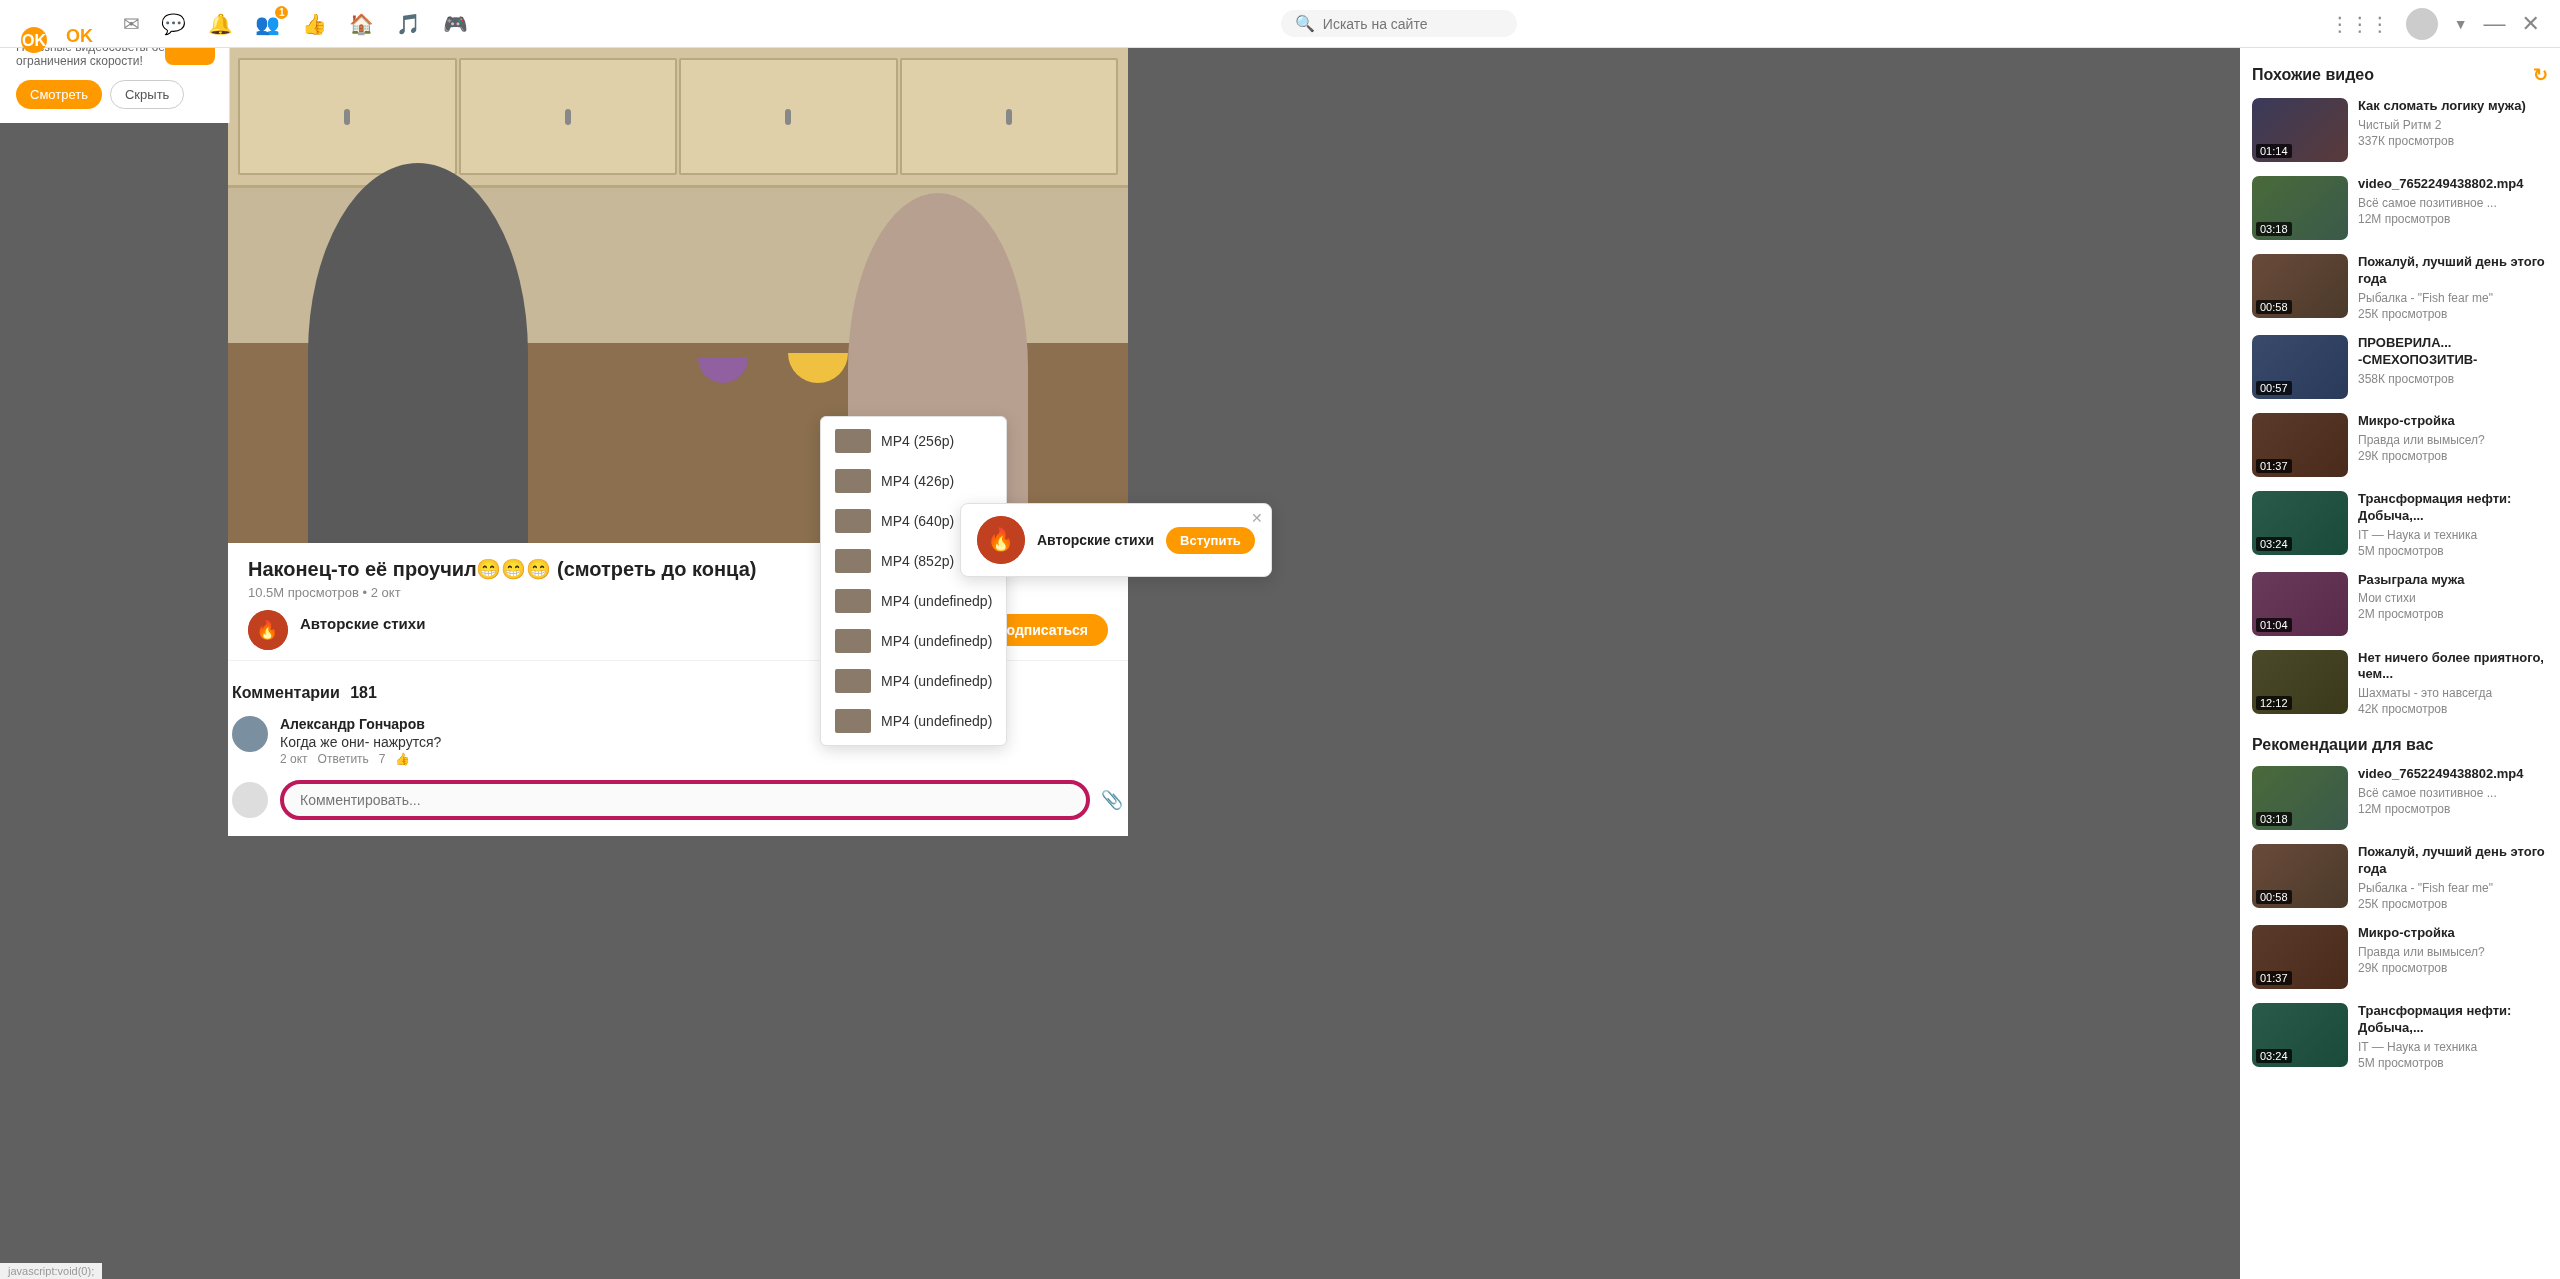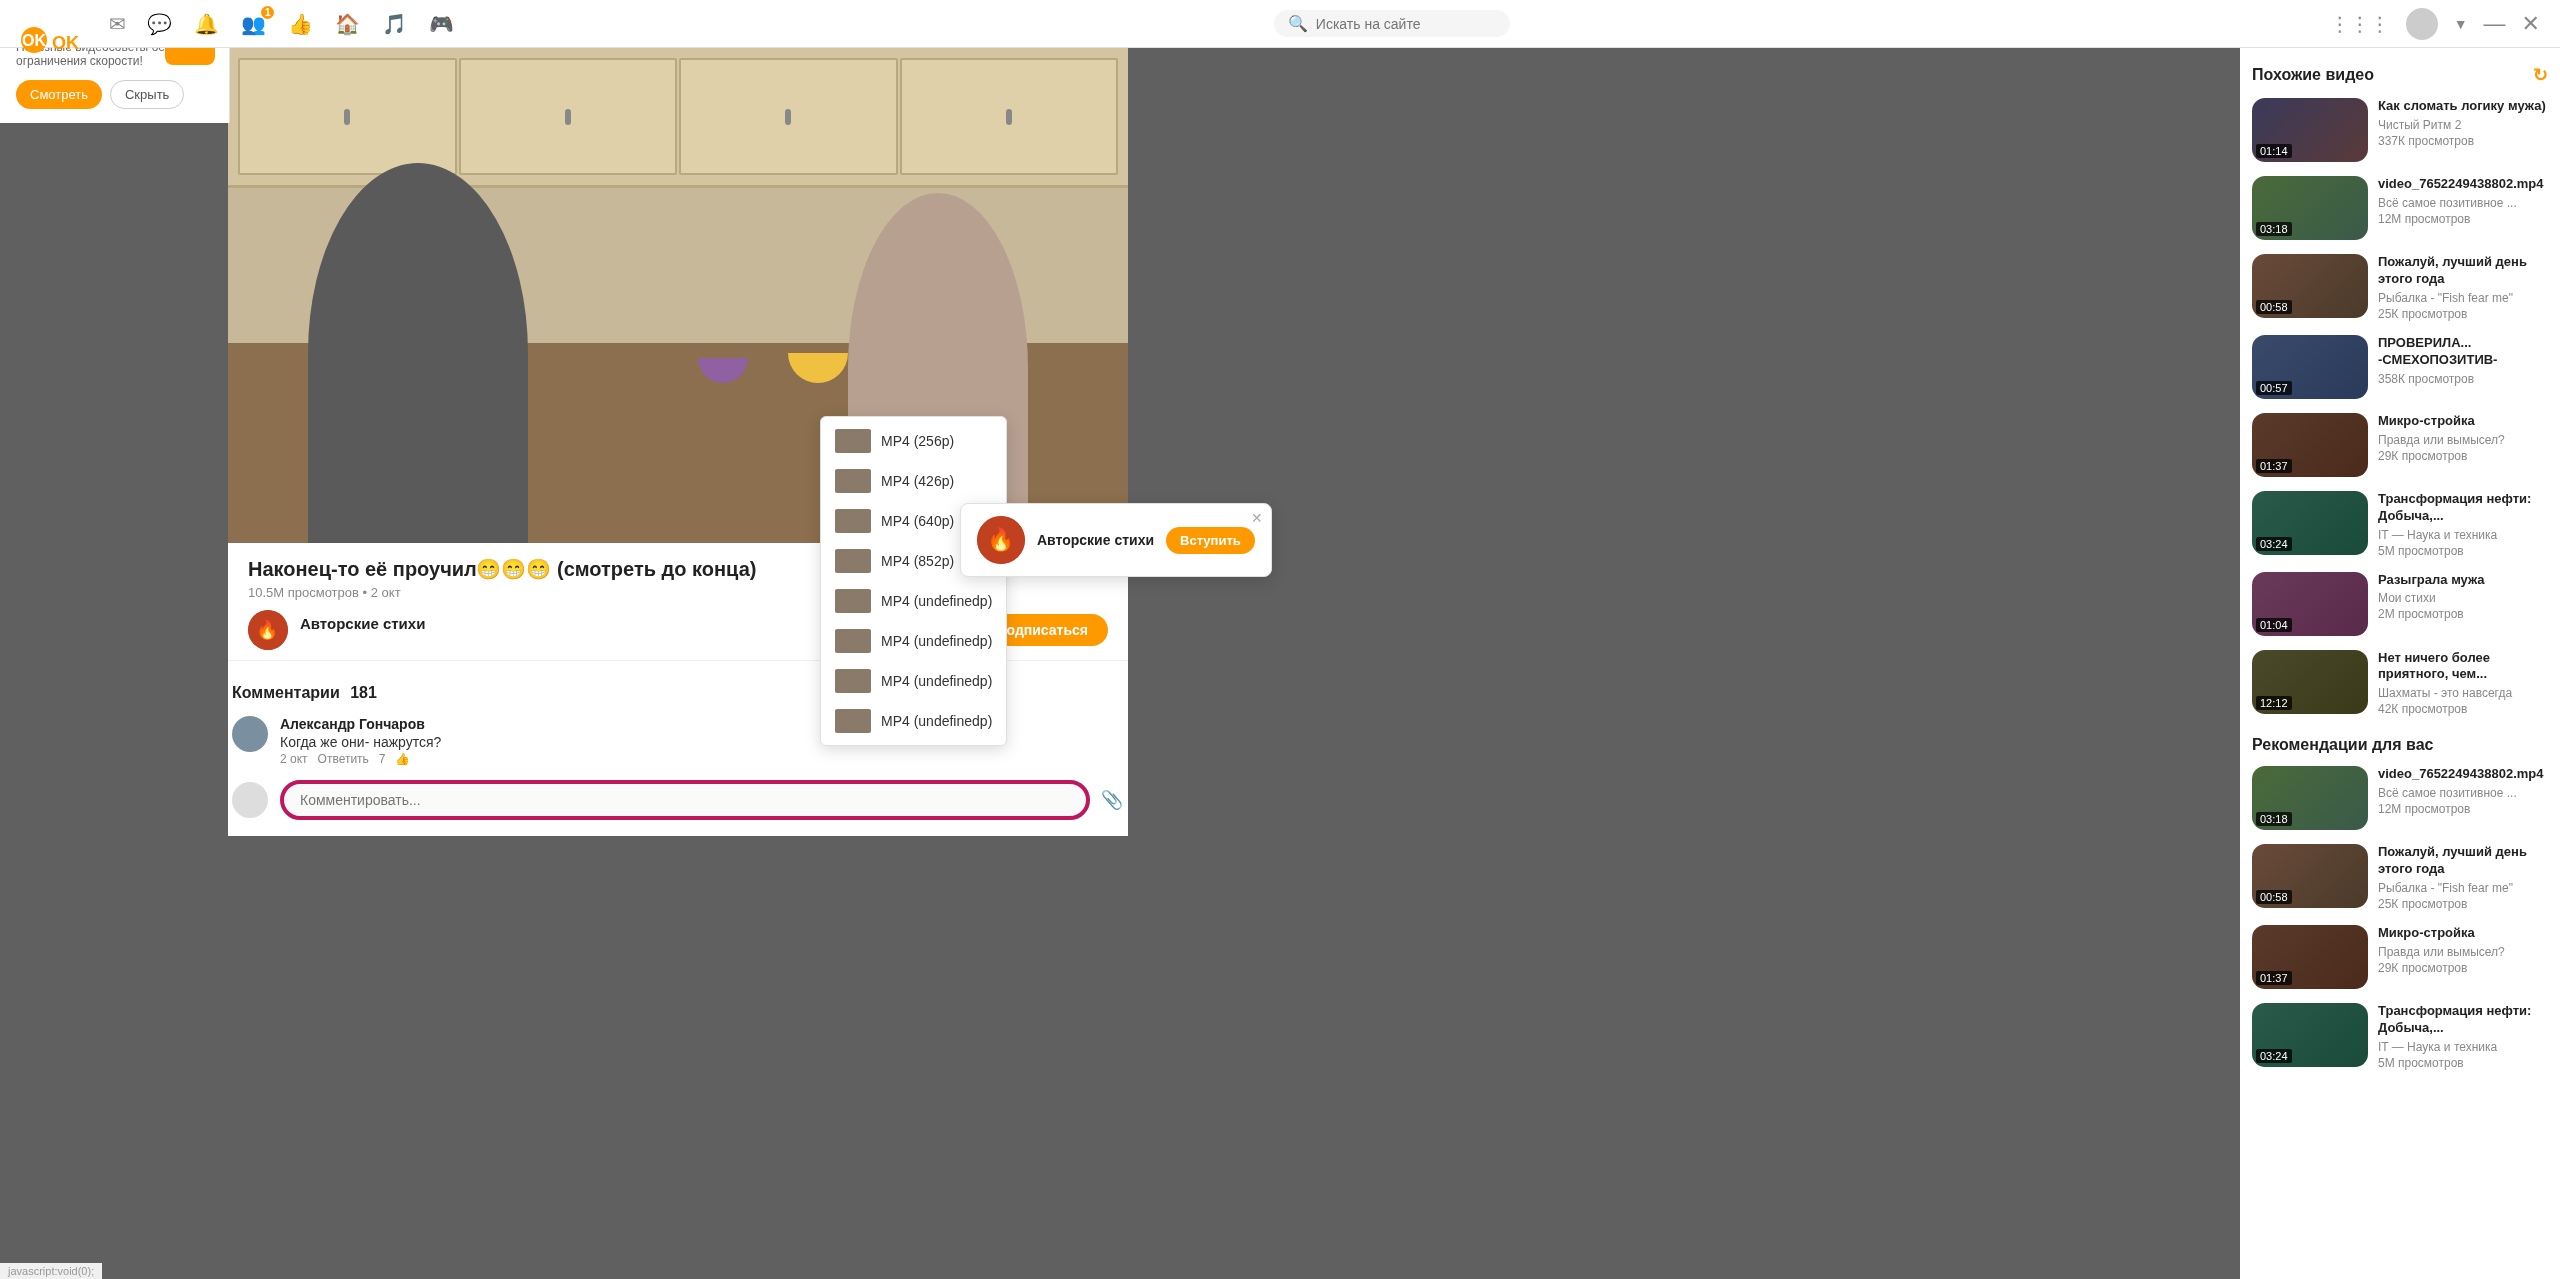--- a/index.html
+++ b/index.html
@@ -5,21 +5,21 @@
     * { margin: 0; padding: 0; box-sizing: border-box; }
     body { background: #4a4a4a; font-family: Arial, sans-serif; width: 2560px; height: 1279px; overflow: hidden; position: relative; }
 
     
     .topbar {
       position: fixed; top: 0; left: 0; right: 0; height: 48px;
       background: #fff; display: flex; align-items: center; justify-content: space-between;
       padding: 0 20px; z-index: 1000; border-bottom: 1px solid #e0e0e0;
     }
     .topbar-left { display: flex; align-items: center; gap: 30px; }
-    .ok-logo { display: flex; align-items: flex-end; gap: 4px; font-size: 22px; font-weight: bold; color: #f90; margin-top: 32px; }
+    .ok-logo { display: flex; align-items: flex-start; gap: 18px; font-size: 22px; font-weight: bold; color: #f90; margin-top: 32px; }
     .topbar-icons { display: flex; align-items: center; gap: 22px; }
     .topbar-icon { font-size: 20px; color: #888; cursor: pointer; position: relative; }
     .topbar-icon .badge {
       position: absolute; top: -6px; right: -8px; background: #f90; color: #fff;
       font-size: 10px; border-radius: 8px; padding: 1px 4px; font-weight: bold;
     }
     .search-area { display: flex; align-items: center; background: #f5f5f5; border-radius: 20px; padding: 4px 14px; gap: 8px; }
     .search-area input { background: none; border: none; outline: none; font-size: 14px; color: #333; width: 180px; }
     .topbar-right { display: flex; align-items: center; gap: 16px; }
     .user-avatar-top { width: 32px; height: 32px; border-radius: 50%; background: #ccc; }
@@ -183,21 +183,21 @@
       position: absolute; right: 0; top: 0; width: 320px; background: #fff;
       height: 1231px; overflow-y: auto; padding: 16px 12px;
     }
     .sidebar-section-title {
       font-size: 16px; font-weight: bold; color: #222; margin-bottom: 12px;
       display: flex; align-items: center; justify-content: space-between;
     }
     .refresh-icon { color: #f90; font-size: 18px; cursor: pointer; }
     .video-card { display: flex; gap: 10px; margin-bottom: 14px; cursor: pointer; }
     .video-thumb {
-      width: 116px; height: 64px; background: #444; border-radius: 13px;
+      width: 96px; height: 64px; background: #444; border-radius: 7px;
       flex-shrink: 0; position: relative; overflow: hidden;
     }
     .video-thumb-duration {
       position: absolute; bottom: 4px; left: 4px; background: rgba(0,0,0,0.75);
       color: #fff; font-size: 11px; padding: 1px 4px; border-radius: 2px;
     }
     .video-card-info { flex: 1; }
     .video-card-title { font-size: 13px; font-weight: bold; color: #222; line-height: 1.3; margin-bottom: 3px; }
     .video-card-channel { font-size: 12px; color: #888; margin-bottom: 2px; }
     .video-card-views { font-size: 12px; color: #888; }

